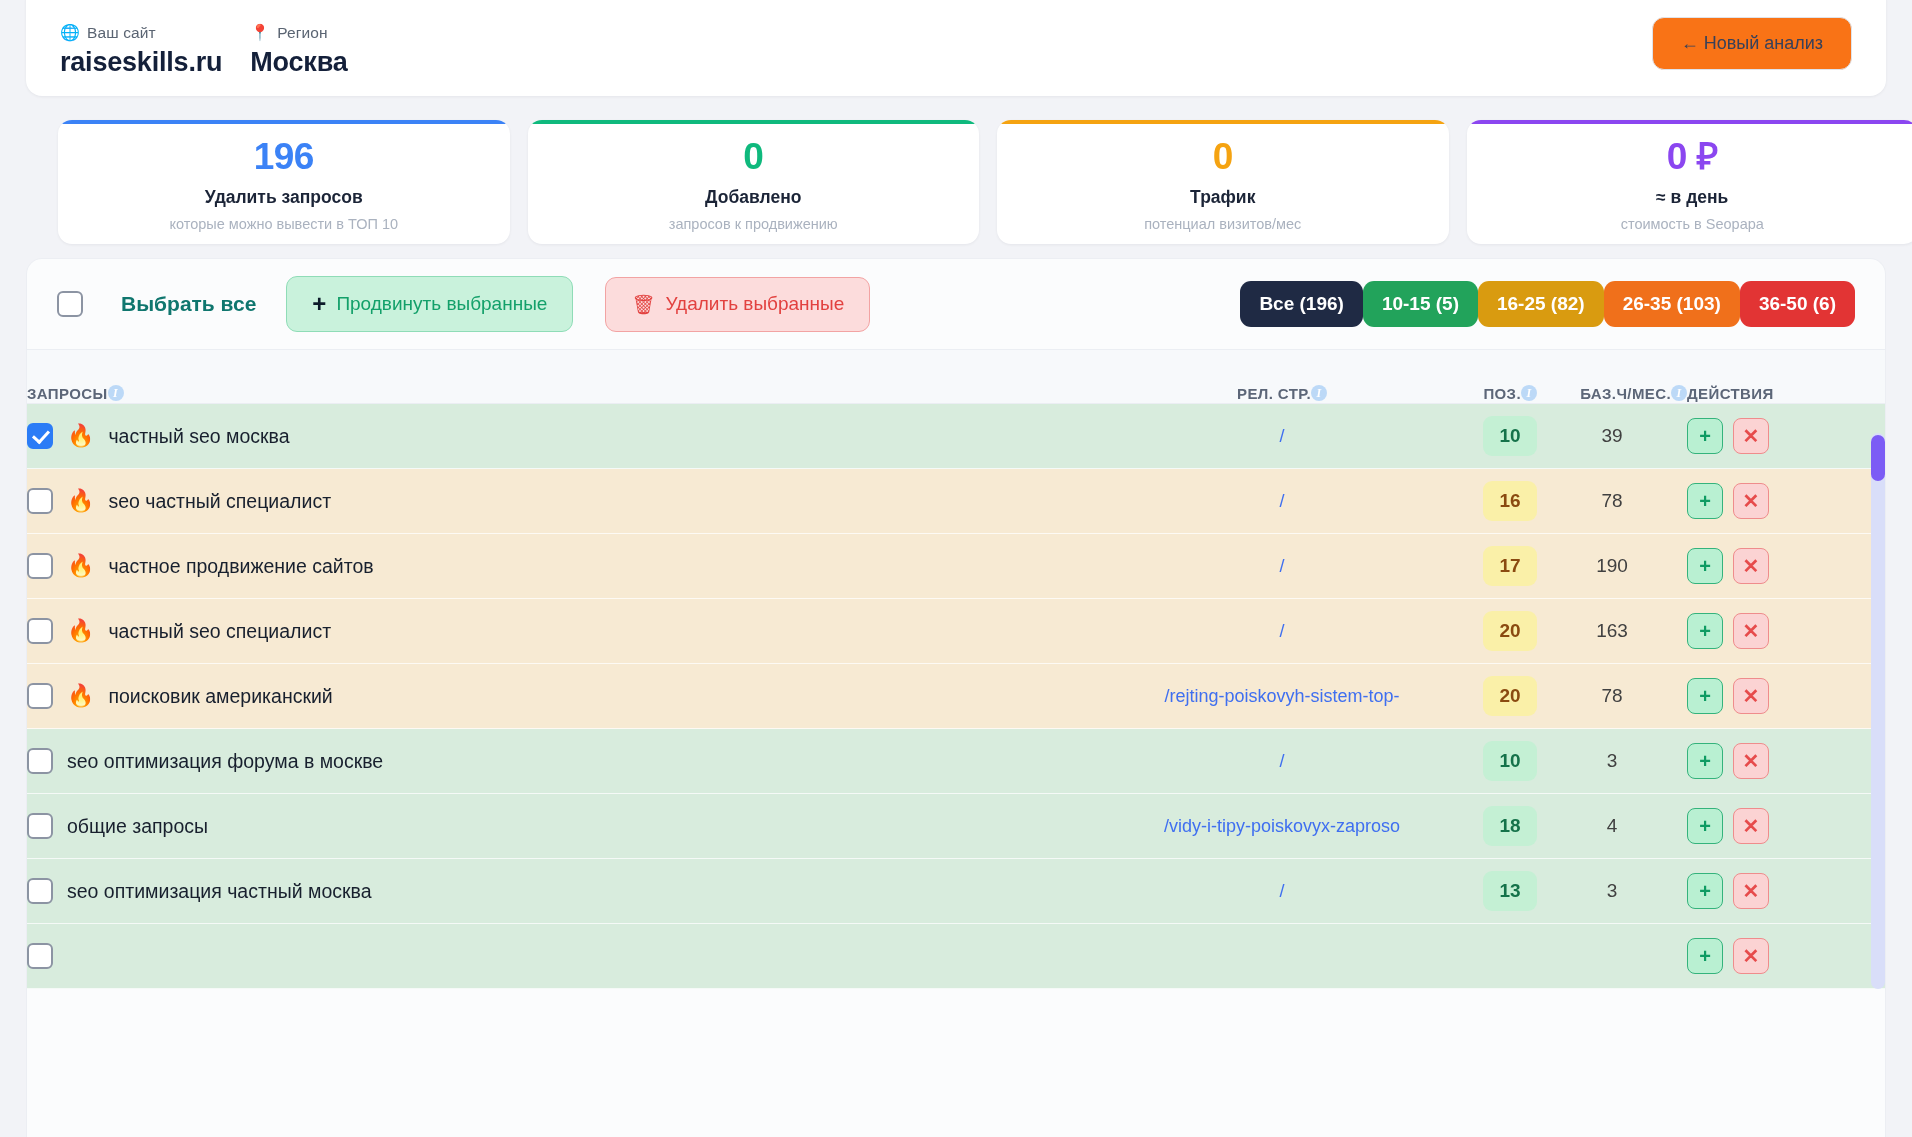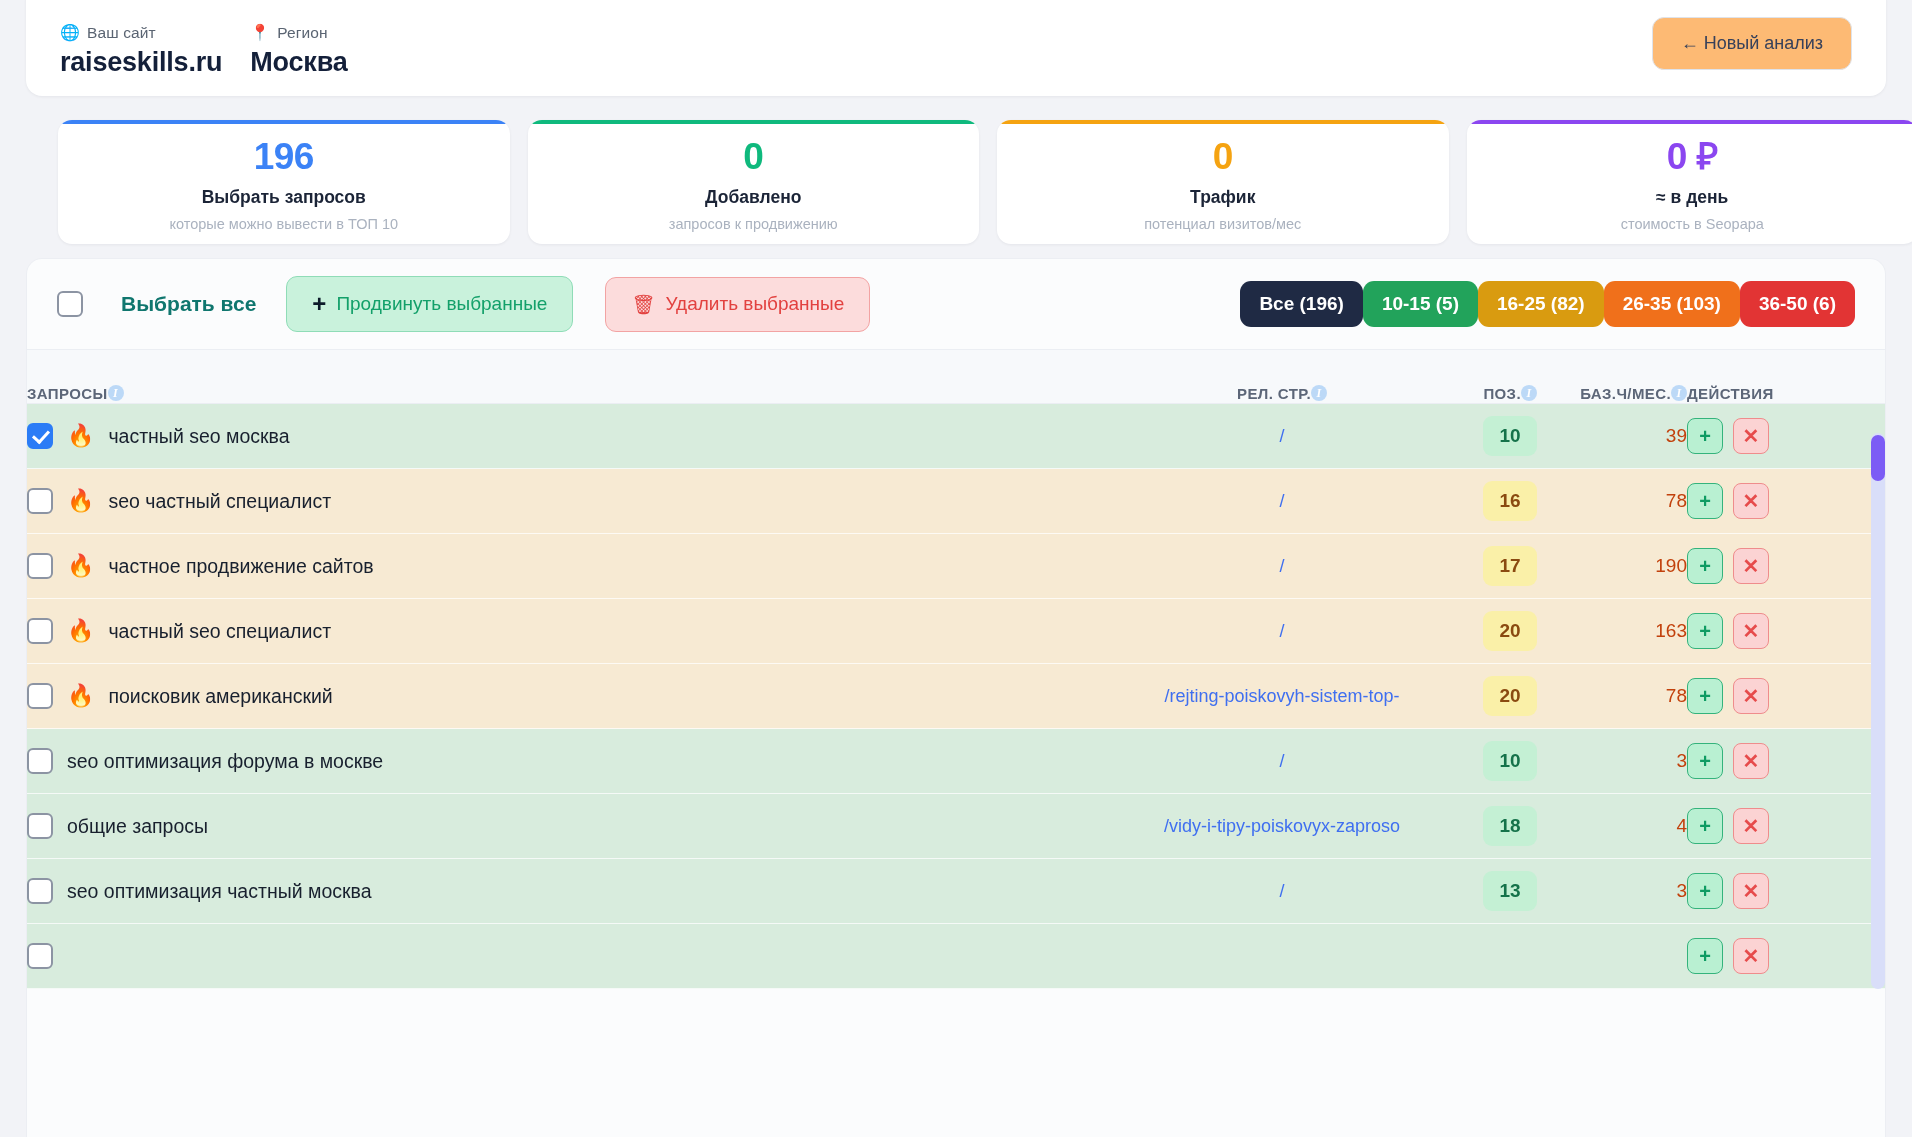--- a/index.html
+++ b/index.html
@@ -22,21 +22,21 @@
   .site-block { display: flex; align-items: flex-end; gap: 28px; }
   .site-col { display: flex; flex-direction: column; gap: 5px; }
   .site-lbl {
     font-size: 15.5px; color: #5a6472; display: flex; align-items: center; gap: 7px;
     letter-spacing: .1px;
   }
   .site-val { font-size: 27px; font-weight: 700; color: #14203a; letter-spacing: -.2px; }
   .globe-ic { font-size: 16px; color: #4a7fd4; line-height: 1; }
   .pin-ic { font-size: 16px; line-height: 1; }
   .new-analysis-btn {
-    border: 1px solid #dfe3ea; background: #fdba74; border-radius: 12px;
+    border: 1px solid #dfe3ea; background: #f97316; border-radius: 12px;
     padding: 15px 28px; font-size: 18px; color: #37415a;
     font-family: "Liberation Sans", sans-serif; cursor: pointer;
     margin-bottom: 8px;
   }
 
   
   .stats { position: absolute; left: 26px; top: 120px; width: 1860px; height: 124px;
            display: flex; gap: 18px; margin-left: 32px; }
   .stat {
     flex: 1; background: #fff; border-radius: 14px;
@@ -121,21 +121,21 @@
   .kw-text { color: #18202e; font-size: 19.5px; }
   td.c-url { text-align: center; }
   .url-link { color: #3f6ff0; font-size: 18px; text-decoration: none; cursor: pointer; }
   td.c-pos { text-align: right; padding-right: 8px; }
   .pos-badge {
     display: inline-block; min-width: 54px; padding: 9px 0; border-radius: 9px;
     font-size: 19px; font-weight: 700; text-align: center;
   }
   .pos-good { background: #c4f0d4; color: #15724a; }
   .pos-warn { background: #faf0a8; color: #8a4a10; }
-  td.c-vol { text-align: right; padding-right: 16px; color: #c2410c; font-size: 19px; }
+  td.c-vol { text-align: center; padding-right: 16px; color: #404040; font-size: 19px; }
   td.c-act { padding-left: 8px; }
   .act-wrap { display: flex; gap: 10px; }
   .act-add, .act-del {
     width: 36px; height: 36px; border-radius: 8px; display: flex;
     align-items: center; justify-content: center; font-size: 20px;
     font-weight: 700; cursor: pointer;
   }
   .act-add { background: #b9f0d2; border: 1px solid #34b37c; color: #0e9b63; }
   .act-del { background: #fbd3d3; border: 1px solid #ef8c8c; color: #e64b4b; }
 
@@ -171,21 +171,21 @@
         </div>
         <div class="site-val">Москва</div>
       </div>
     </div>
     <button class="new-analysis-btn">← Новый анализ</button>
   </div>
 
   <div class="stats">
     <div class="stat" id="stat0" style="--accent: #3b82f6;">
       <div class="stat-num">196</div>
-      <div class="stat-title">Выбрать запросов</div>
+      <div class="stat-title">Удалить запросов</div>
       <div class="stat-sub">которые можно вывести в ТОП 10</div>
     </div>
     <div class="stat" id="stat1" style="--accent: #0fb97d;">
       <div class="stat-num">0</div>
       <div class="stat-title">Добавлено</div>
       <div class="stat-sub">запросов к продвижению</div>
     </div>
     <div class="stat" id="stat2" style="--accent: #f5a311;">
       <div class="stat-num">0</div>
       <div class="stat-title">Трафик</div>

